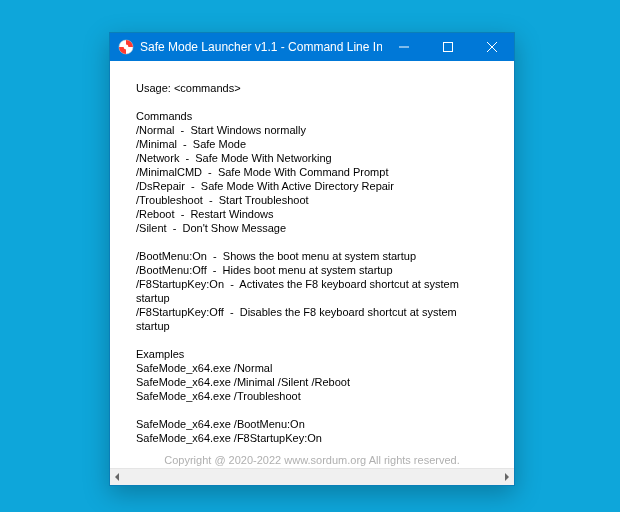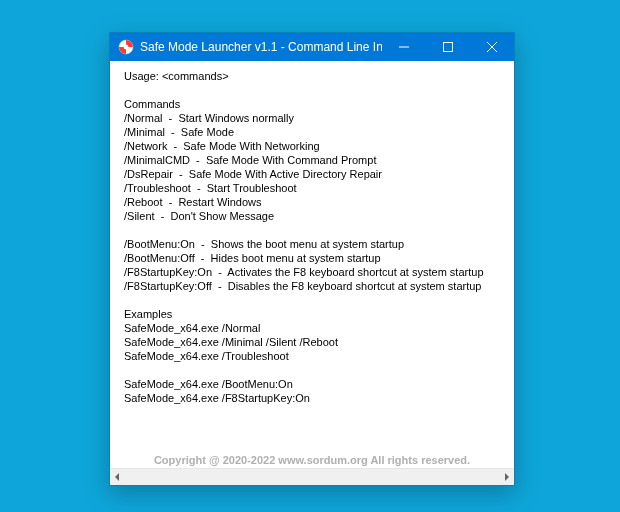--- a/index.html
+++ b/index.html
@@ -64,35 +64,34 @@
     display: flex;
     flex-direction: column;
     min-height: 0;
   }
   .content {
     flex: 1 1 auto;
     overflow: hidden;
     padding: 8px 14px 0 14px;
   }
   .content pre {
-    margin: 0;
+    margin: 12px;
     font-family: "Segoe UI", Tahoma, sans-serif;
     font-size: 11px;
     line-height: 14px;
     color: #000;
     white-space: pre-wrap;
   }
   .footer {
     flex: 0 0 auto;
     text-align: center;
     font-size: 11px;
     color: #b0b0b0;
     padding-bottom: 2px;
     text-shadow: 0 1px 0 #fff;
-    font-weight: bold;
   }
   .hscroll {
     flex: 0 0 auto;
     height: 16px;
     background: #f0f0f0;
     display: flex;
     align-items: center;
     justify-content: space-between;
     border-top: 1px solid #e5e5e5;
   }

